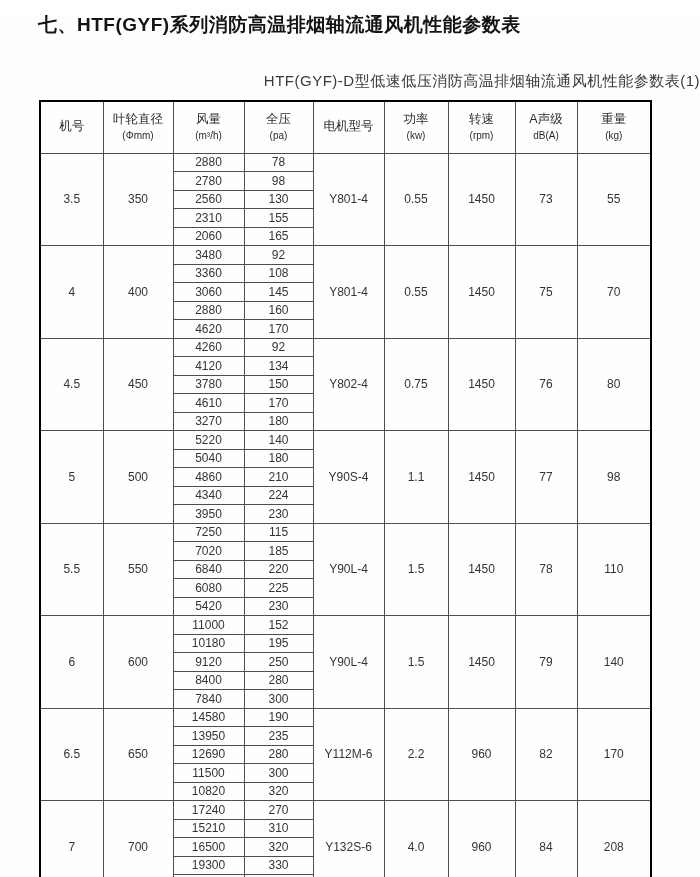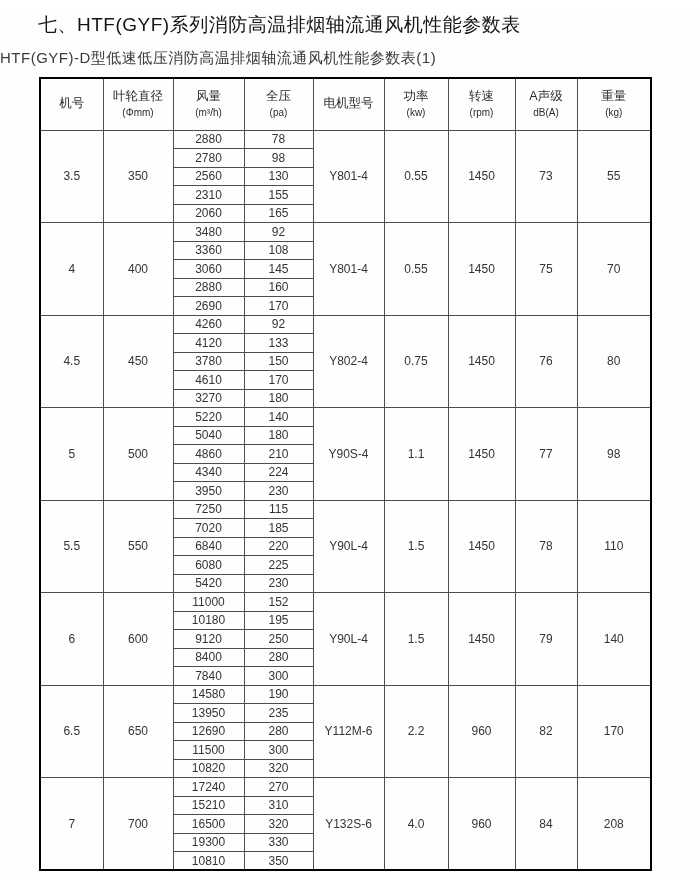--- a/index.html
+++ b/index.html
@@ -10,30 +10,31 @@
     overflow: hidden;
   }
   .page {
     position: relative;
     width: 700px; height: 877px;
     background: #fefefe;
   }
   .page-title {
     margin: 12px 0 0 38px;
     font-size: 19px;
-    font-weight: 400;
+    font-weight: 700;
     letter-spacing: 0.5px;
     color: #141414;
   }
   .table-subtitle {
-    margin-top: 11px;
-    text-align: left;
+    margin-top: 34px;
+    text-align: right;
     font-size: 15px;
     letter-spacing: 0.5px;
     color: #3a3a3a;
+    padding-left: 14px;
   }
   table.params {
     margin: 9px 0 0 39px;
     width: 611px;
     border-collapse: collapse;
     table-layout: fixed;
     border: 2px solid #000000;
   }
   table.params th, table.params td {
     border: 1px solid #4d4d4d;
@@ -170,37 +171,37 @@
         </tr>
         <tr>
           <td>3060</td>
           <td>145</td>
         </tr>
         <tr>
           <td>2880</td>
           <td>160</td>
         </tr>
         <tr>
-          <td>2690</td>
+          <td>4620</td>
           <td>170</td>
         </tr>
         <tr>
           <td rowspan="5">4.5</td>
           <td rowspan="5">450</td>
           <td>4260</td>
           <td>92</td>
           <td rowspan="5">Y802-4</td>
           <td rowspan="5">0.75</td>
           <td rowspan="5">1450</td>
           <td rowspan="5">76</td>
           <td rowspan="5">80</td>
         </tr>
         <tr>
           <td>4120</td>
-          <td>133</td>
+          <td>134</td>
         </tr>
         <tr>
           <td>3780</td>
           <td>150</td>
         </tr>
         <tr>
           <td>4610</td>
           <td>170</td>
         </tr>
         <tr>

